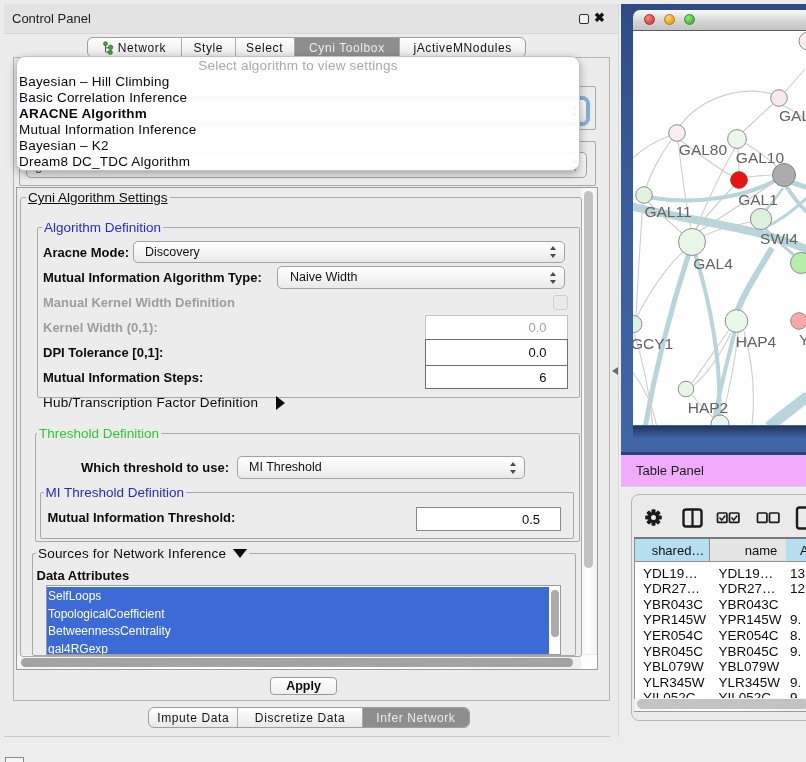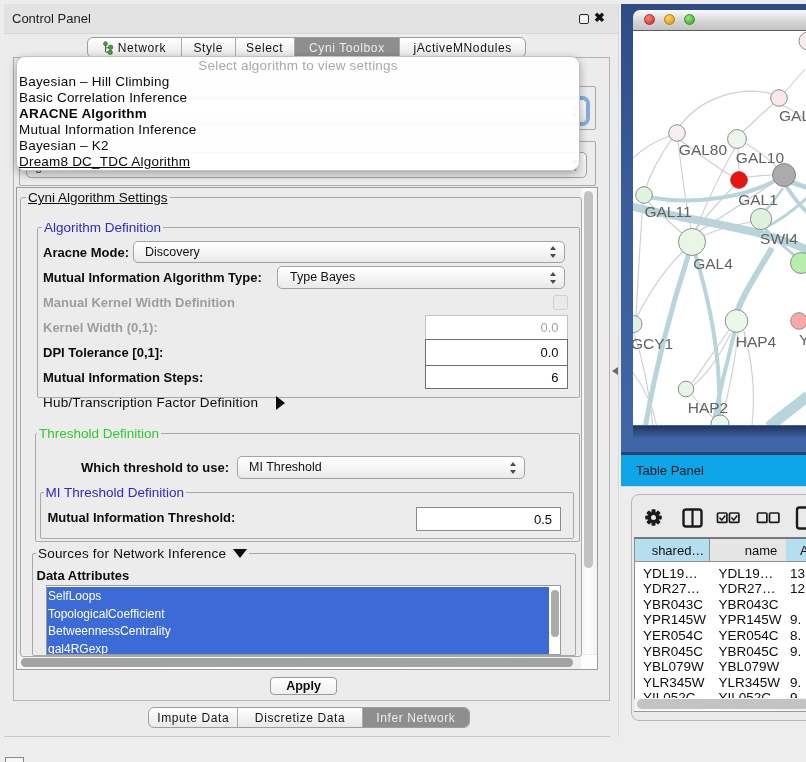--- a/index.html
+++ b/index.html
@@ -28,40 +28,40 @@
   
   #contentbox{left:13px;top:57px;width:597px;height:644px;border:1px solid #b3b3b3;background:#ececec;box-sizing:border-box;}
   .grp{border:1px solid #a9a9a9;border-radius:2px;}
   .combo{border:1px solid #a2a2a2;border-radius:5px;background:linear-gradient(#ffffff,#f3f3f3 60%,#e9e9e9);
          box-sizing:border-box;font-size:12.5px;color:#111;}
   .combo .ar{position:absolute;right:7px;top:50%;width:7px;height:14px;margin-top:-7px;}
   .combo .ar:before{content:"";position:absolute;left:0;top:1px;border-left:3.5px solid transparent;border-right:3.5px solid transparent;border-bottom:4.5px solid #4c4c4c;}
   .combo .ar:after{content:"";position:absolute;left:0;bottom:1px;border-left:3.5px solid transparent;border-right:3.5px solid transparent;border-top:4.5px solid #4c4c4c;}
   .lbl{position:absolute;font-size:13px;font-weight:bold;color:#0c0c0c;white-space:nowrap;}
   .lbl.dis{color:#9d9d9d;}
-  .field{position:absolute;background:#fff;box-sizing:border-box;font-size:13px;color:#0a0a0a;text-align:right;padding:0 8px 0 0;}
+  .field{position:absolute;background:#fff;box-sizing:border-box;font-size:13px;color:#0a0a0a;text-align:right;padding:0 20px 0 0;}
   .legend{position:absolute;top:-8px;background:#ececec;font-size:13.5px;padding:0 2px;white-space:nowrap;}
   
   .sbtrack{background:linear-gradient(90deg,#f4f4f4,#ffffff 45%,#f0f0f0);}
   .sbthumb{background:#c2c2c2;border-radius:5px;}
   
   #popup{left:16px;top:56px;width:564px;height:115px;background:rgba(255,255,255,0.95);border:1px solid #c2c2c2;
          border-radius:9px;box-shadow:0 3px 9px rgba(0,0,0,0.32);z-index:40;box-sizing:border-box;}
   #popup .hint{position:absolute;left:0;right:0;top:1px;text-align:center;color:#aaaaaa;font-size:13.5px;letter-spacing:0.2px;}
   #popup .it{position:absolute;left:2px;font-size:13.5px;letter-spacing:0.2px;color:#090909;white-space:nowrap;}
   
   #desktop{left:621px;top:4px;width:185px;height:451px;
            background:linear-gradient(#2f4b85,#3a5a9a 40%,#4166a8);}
   #winshadow{left:633px;top:426px;width:173px;height:13px;background:linear-gradient(rgba(13,24,48,0.62),rgba(13,24,48,0));}
   #deskedge{left:621px;top:452px;width:185px;height:3px;background:#274374;}
   #wtitle{left:633px;top:10px;width:173px;height:20px;border-top-left-radius:7px;
           background:linear-gradient(#fafafa,#d6d6d6 55%,#c3c3c3);border-bottom:1px solid #5c5c5c;}
   .light{position:absolute;top:4px;width:11px;height:11px;border-radius:50%;}
   #canvas{left:633px;top:31px;width:173px;height:394px;background:#ffffff;overflow:hidden;}
-  #tphead{left:621px;top:455px;width:185px;height:31px;background:#0ea5e9;border-bottom:1px solid #d2d2d2;}
+  #tphead{left:621px;top:455px;width:185px;height:31px;background:#f0abfc;border-bottom:1px solid #d2d2d2;}
   #tphead .t{position:absolute;left:15px;top:8px;font-size:13px;color:#1c1c1c;}
   #tpbox{left:631px;top:494px;width:185px;height:227px;background:#eaeaea;border:1px solid #b6b6b6;border-radius:8px;box-sizing:border-box;}
   
   .hcell{position:absolute;top:539px;height:23px;border-right:1px solid #8f8f8f;box-sizing:border-box;
          font-size:13px;color:#101010;display:flex;align-items:center;justify-content:center;}
   .trow{position:absolute;left:634px;width:172px;height:16px;font-size:13.5px;color:#0d0d0d;white-space:nowrap;}
   .trow span{position:absolute;top:1px;}
 </style>
 </head>
 <body>
@@ -118,21 +118,21 @@
 <div class="abs grp" style="left:37px;top:227px;width:541px;height:169px;">
   <span class="legend" style="left:4px;color:#2a2ac8;">Algorithm Definition</span>
 </div>
 <div class="lbl" style="left:43px;top:245px;">Aracne Mode:</div>
 <div class="abs combo" style="left:133px;top:241px;width:432px;height:22px;">
     <span style="position:absolute;left:11px;top:3px;">Discovery</span>
     <span class="ar"></span>
   </div>
 <div class="lbl" style="left:43px;top:270px;">Mutual Information Algorithm Type:</div>
 <div class="abs combo" style="left:277px;top:266px;width:288px;height:23px;">
-    <span style="position:absolute;left:12px;top:3px;">Type Bayes</span>
+    <span style="position:absolute;left:12px;top:3px;">Naive Width</span>
     <span class="ar"></span>
   </div>
 <div class="lbl dis" style="left:43px;top:295px;">Manual Kernel Width Definition</div>
 <div class="abs" style="left:553px;top:295px;width:13px;height:13px;background:#eaeaea;border:1px solid #cfcfcf;border-radius:3px;"></div>
 <div class="lbl dis" style="left:43px;top:320px;">Kernel Width (0,1):</div>
 <div class="field" style="left:424.5px;top:315px;width:143px;height:25px;border:1px solid #c2c2c2;color:#a3a3a3;line-height:24px;">0.0</div>
 <div class="lbl" style="left:43px;top:345px;">DPI Tolerance [0,1]:</div>
 <div class="field" style="left:424.5px;top:339px;width:143px;height:27px;border:1px solid #6e6e6e;line-height:26px;">0.0</div>
 <div class="lbl" style="left:43px;top:370px;">Mutual Information Steps:</div>
 <div class="field" style="left:424.5px;top:365px;width:143px;height:24px;border:1px solid #6e6e6e;line-height:23px;">6</div>
@@ -171,21 +171,21 @@
 
 <div class="abs" style="left:612px;top:367px;width:0;height:0;border-top:4px solid transparent;border-bottom:4px solid transparent;border-right:6px solid #6a6a6a;"></div>
 
 <div class="abs" id="popup">
   <div class="hint">Select algorithm to view settings</div>
   <div class="it" style="top:17px;">Bayesian – Hill Climbing</div>
   <div class="it" style="top:33px;">Basic Correlation Inference</div>
   <div class="it" style="top:49px;font-weight:bold;">ARACNE Algorithm</div>
   <div class="it" style="top:65px;">Mutual Information Inference</div>
   <div class="it" style="top:81px;">Bayesian – K2</div>
-  <div class="it" style="top:97px;text-decoration:underline;">Dream8 DC_TDC Algorithm</div>
+  <div class="it" style="top:97px;">Dream8 DC_TDC Algorithm</div>
 </div>
 
 <div class="abs" id="desktop"></div>
 <div class="abs" id="winshadow"></div>
 <div class="abs" id="deskedge"></div>
 <div class="abs" id="wtitle">
   <span class="light" style="left:11px;background:radial-gradient(circle at 35% 30%,#fa8a84,#e04b45 60%,#c93832);border:1px solid #a8322c;box-sizing:border-box;"></span>
   <span class="light" style="left:31px;background:radial-gradient(circle at 35% 30%,#fcd96c,#efa928 60%,#d99722);border:1px solid #b07f1e;box-sizing:border-box;"></span>
   <span class="light" style="left:51px;background:radial-gradient(circle at 35% 30%,#9ce488,#59bc41 60%,#46a634);border:1px solid #3c8f2d;box-sizing:border-box;"></span>
 </div>

